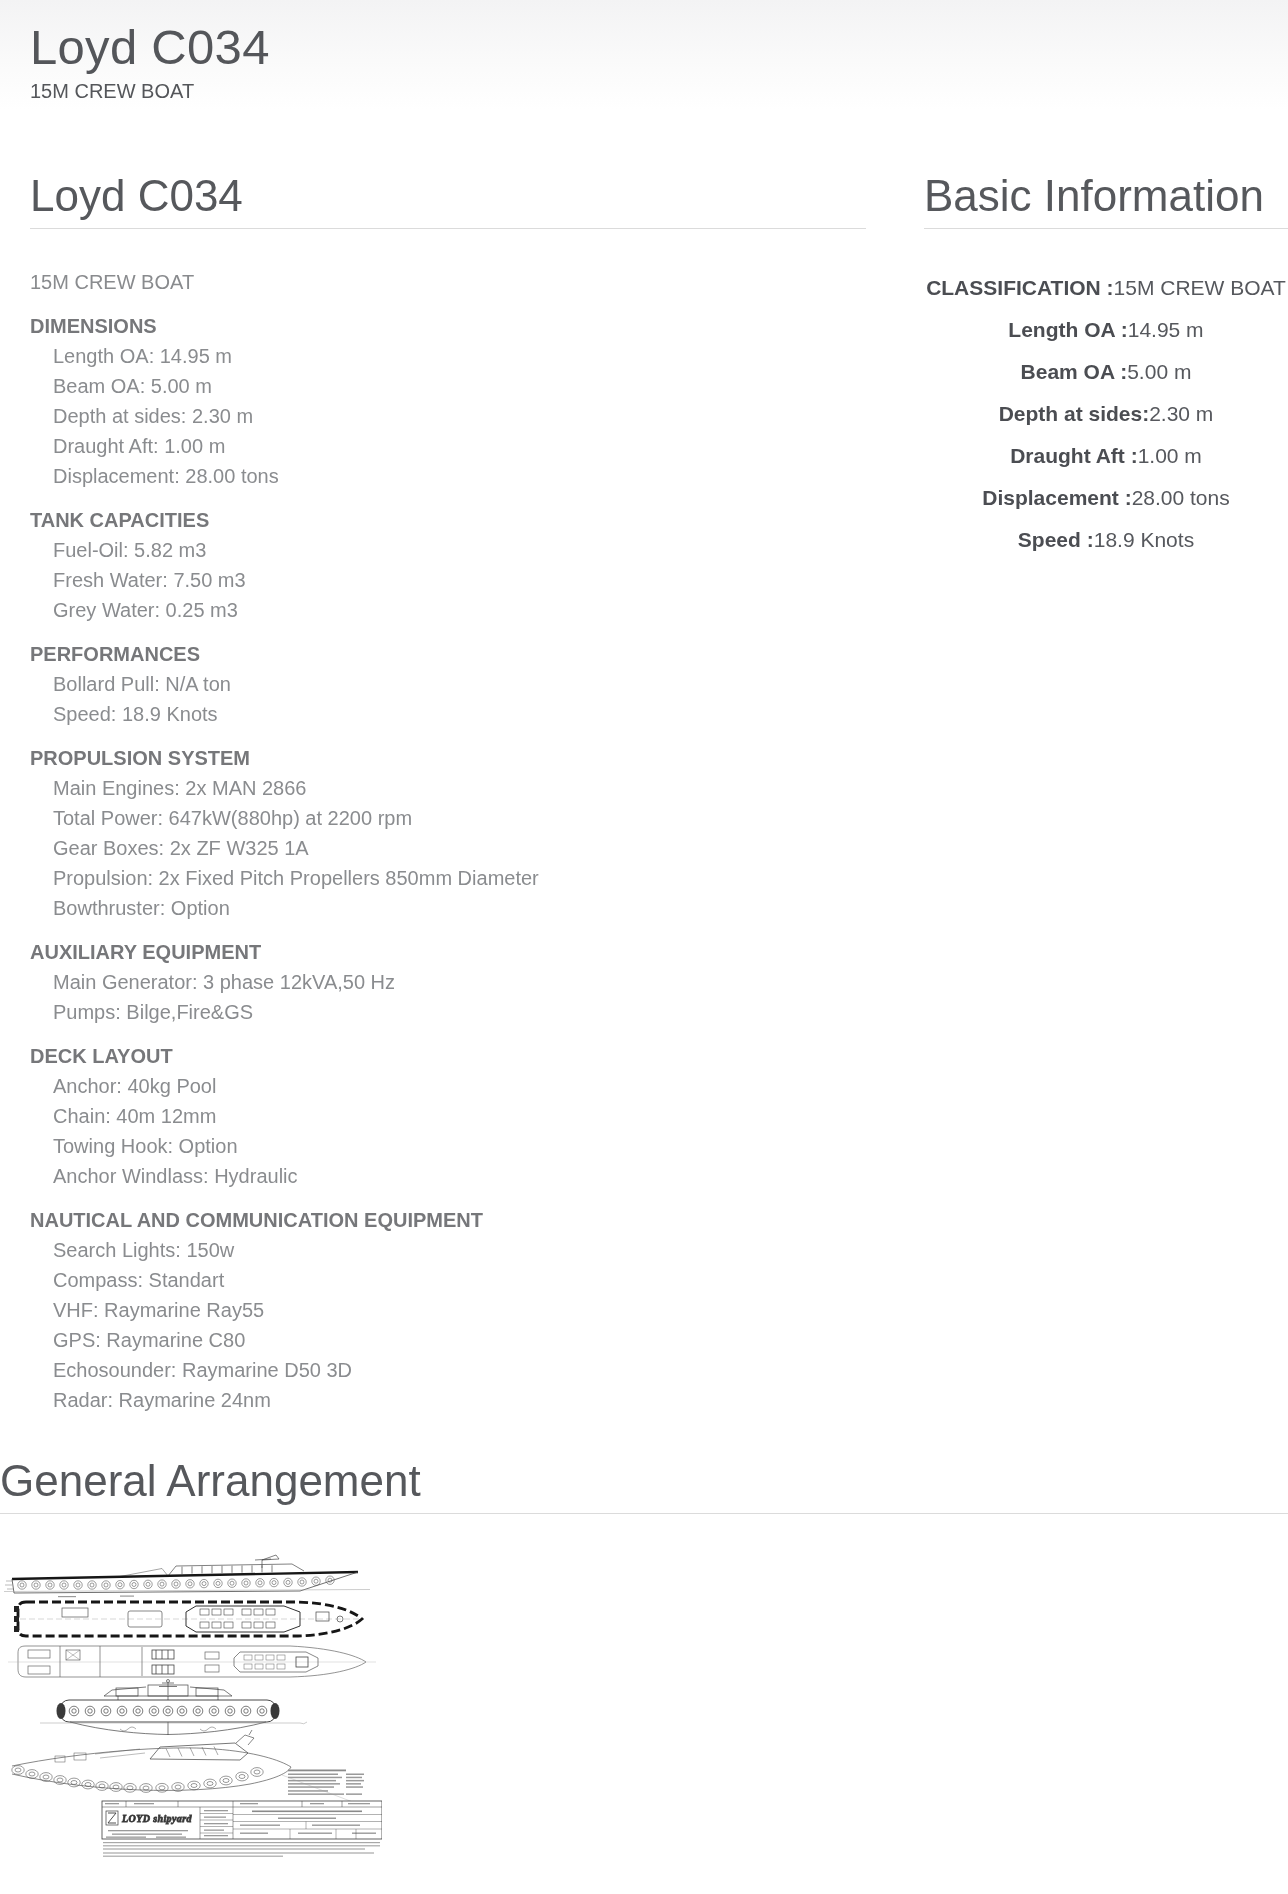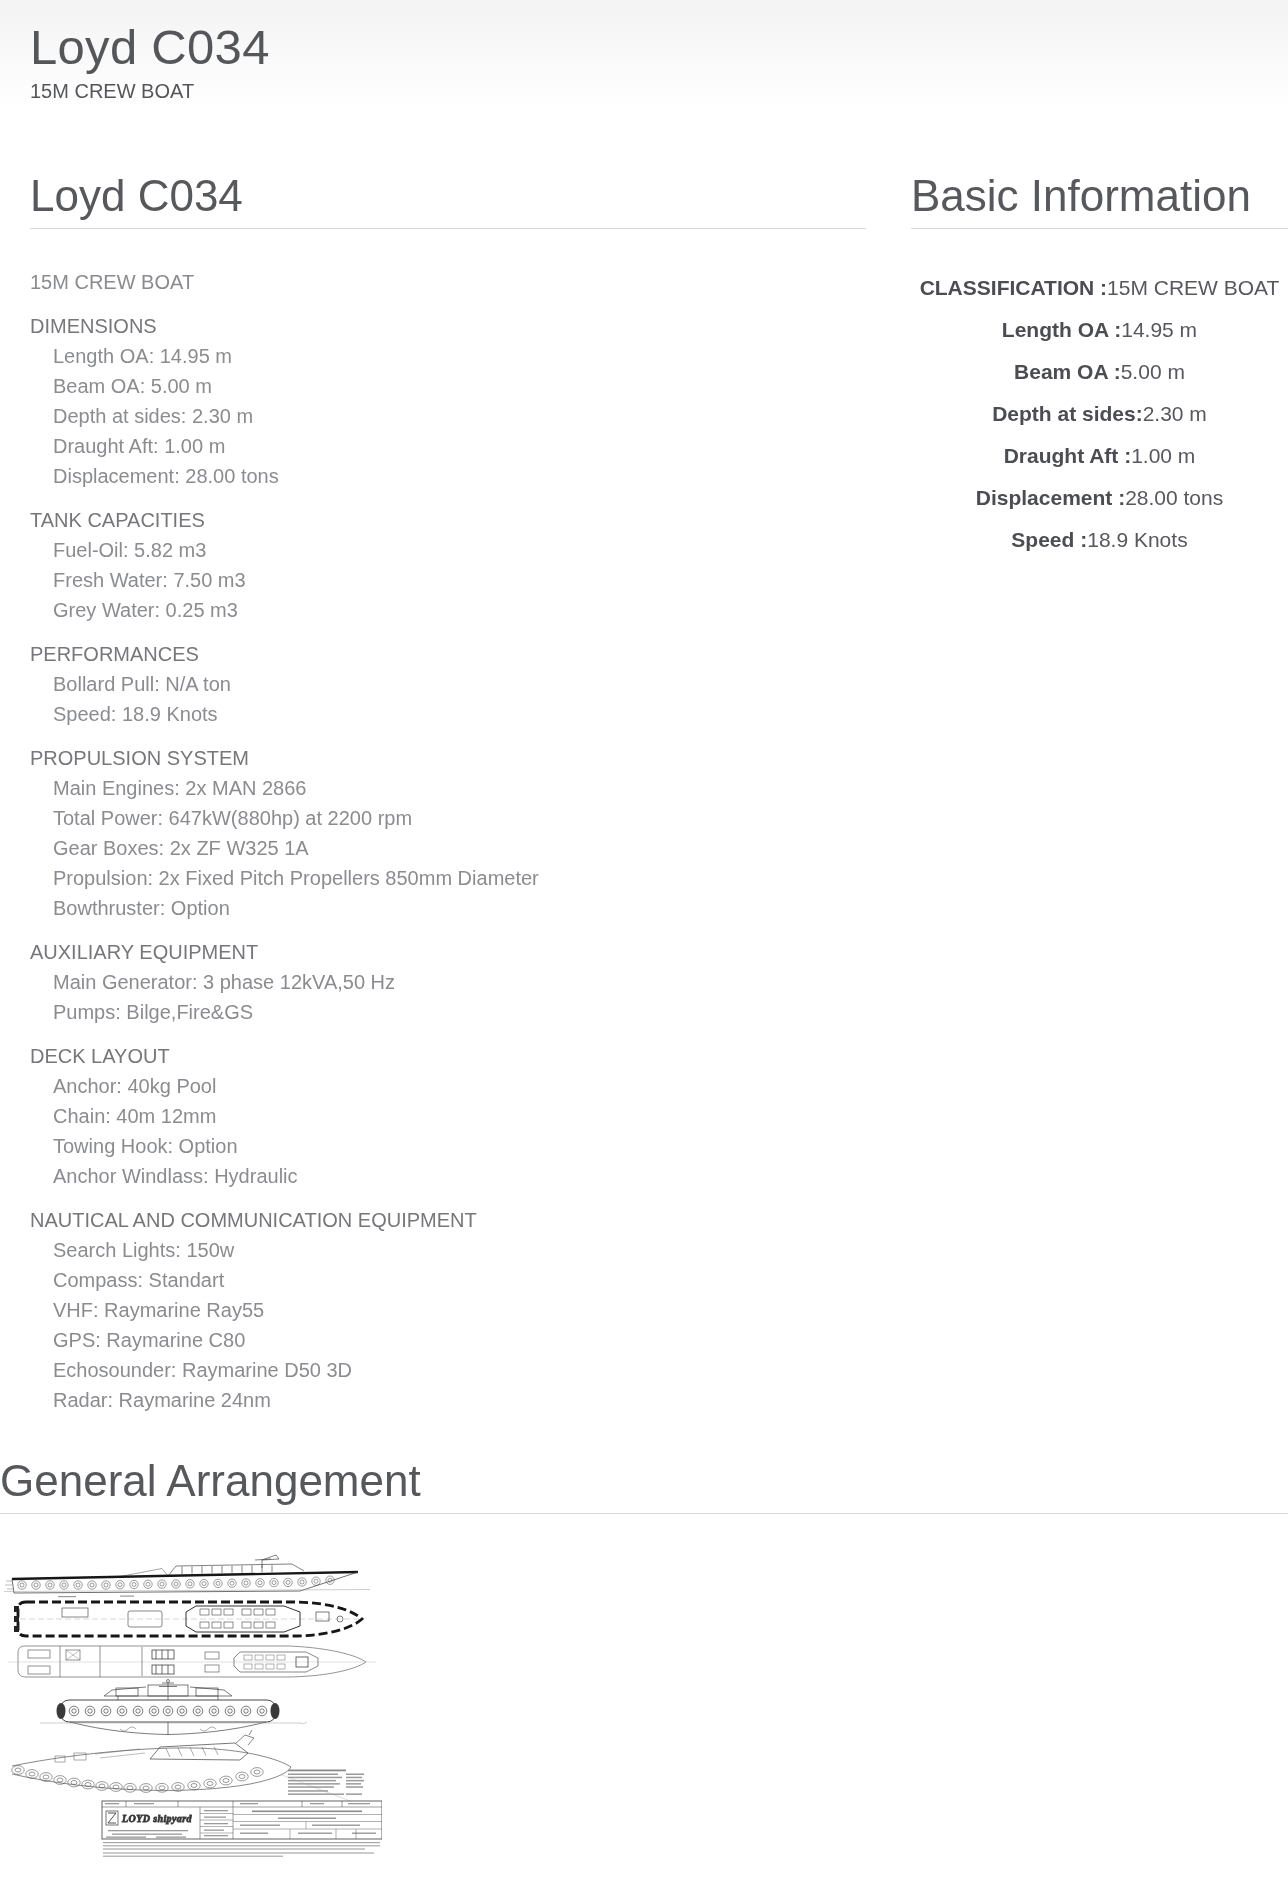--- a/index.html
+++ b/index.html
@@ -18,34 +18,34 @@
     margin:0;font-size:49px;line-height:54px;font-weight:300;
     color:#54565a;letter-spacing:.3px;
   }
   .page-subtitle{
     margin:6px 0 0 0;font-size:20px;line-height:22px;font-weight:400;
     color:#54565a;
   }
   
   .columns{display:flex;margin-top:60px;padding-left:30px;}
   .col-left{width:836px;flex:none;}
-  .col-right{flex:1;margin-left:45px;min-width:0;}
+  .col-right{flex:1;margin-left:58px;min-width:0;}
   h2.section-heading{
     margin:0;font-size:44px;line-height:52px;font-weight:300;color:#56585c;
   }
   hr.divider{
     border:none;height:1px;background:#dbdbdb;margin:6px 0 0 0;
   }
   
   .left-subtitle{
     margin:38px 0 0 0;font-size:20px;line-height:30px;color:#898b8e;
   }
   .spec-group{margin-top:14px;}
   .spec-title{
-    font-size:20px;line-height:30px;font-weight:400;color:#76777a;
+    font-size:20px;line-height:30px;font-weight:700;color:#76777a;
   }
   .spec-line{font-size:20px;line-height:30px;color:#8a8c8f;margin-left:23px;}
   
   .info-rows{margin-top:38px;text-align:center;}
   .info-row{margin:0;font-size:21px;line-height:42px;white-space:nowrap;}
   .info-label{font-weight:700;color:#4b4d52;}
   .info-value{font-weight:400;color:#56585d;}
   
   .ga-section{margin-top:40px;}
   .ga-drawing{display:block;margin-top:40px;}

